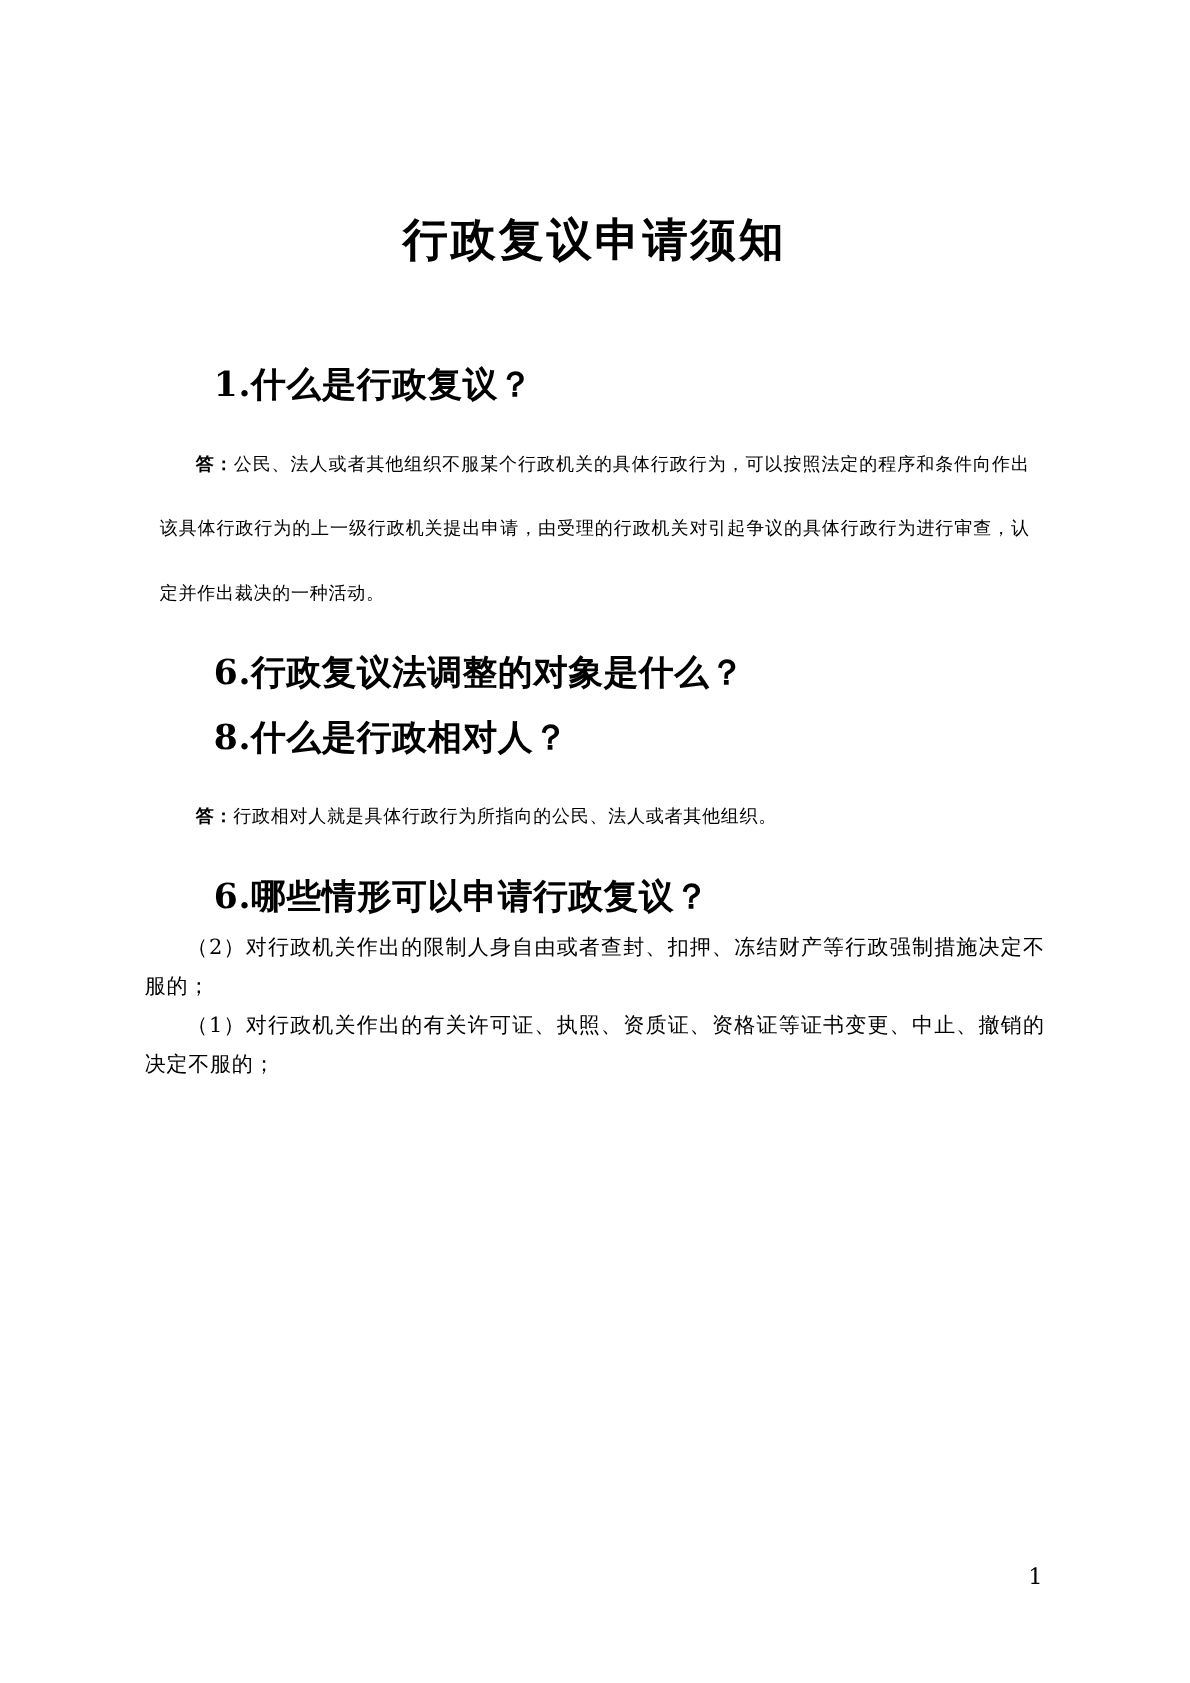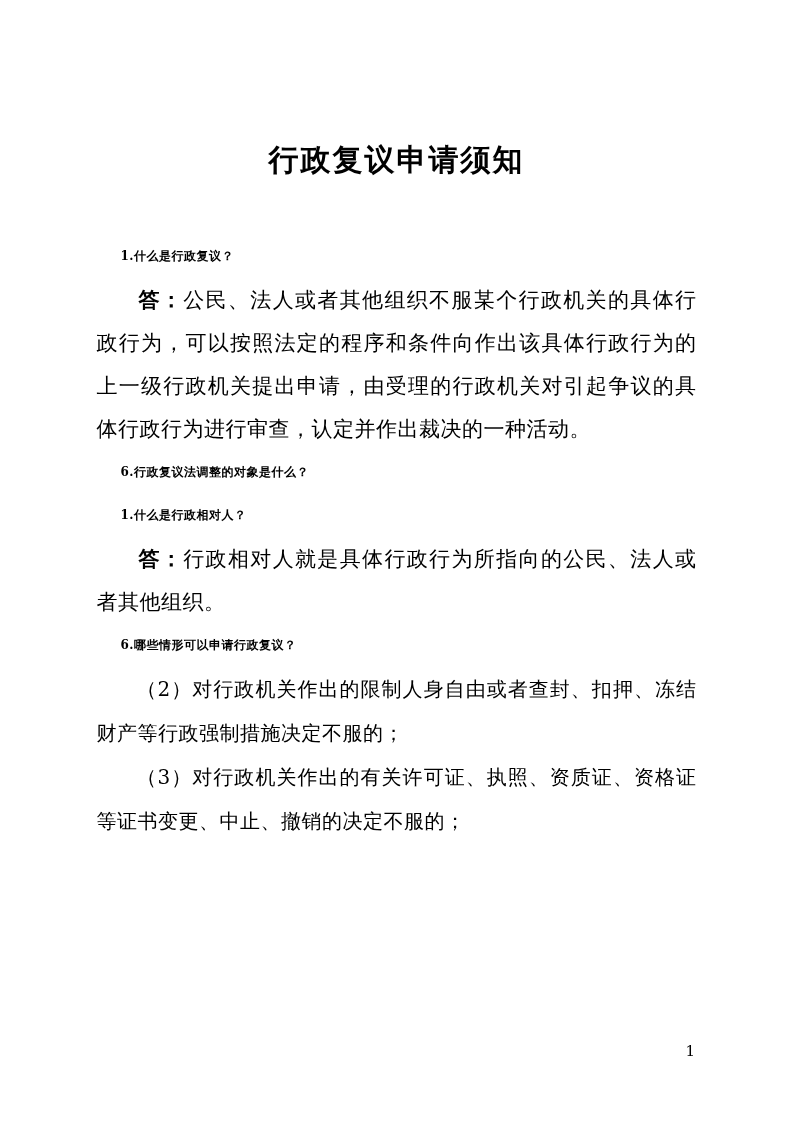--- a/index.html
+++ b/index.html
@@ -31,42 +31,42 @@
     margin: 0;
     padding-top: 140px;
     font-family: "DejaVu Serif", "Liberation Serif", serif;
   }
   .body-block {
     margin: 0 auto;
     width: 600px;
     padding-top: 54px;
   }
   .q-line {
-    font-size: 12px;
+    font-size: 23px;
     font-weight: bold;
     line-height: 43px;
     text-indent: 2em;
     letter-spacing: 0.5px;
     margin: 0;
   }
   .a-line {
-    font-size: 21px;
+    font-size: 12px;
     line-height: 43px;
     text-indent: 2em;
     letter-spacing: 0.5px;
-    margin: 0;
+    margin: 10px;
     text-align: justify;
     text-justify: inter-ideograph;
   }
   .a-line .lead {
     font-weight: bold;
   }
   .sub-line {
-    font-size: 20px;
-    line-height: 44px;
+    font-size: 14px;
+    line-height: 26px;
     text-indent: 2em;
     letter-spacing: 0.5px;
     margin: 0;
     text-align: justify;
     text-justify: inter-ideograph;
   }
   .page-number {
     position: absolute;
     right: 98px;
     bottom: 62px;
@@ -81,24 +81,24 @@
 
   <h1 class="doc-title">行政复议申请须知</h1>
 
   <div class="body-block">
 
     <p class="q-line">1.什么是行政复议？</p>
     <p class="a-line"><span class="lead">答：</span><span>公民、法人或者其他组织不服某个行政机关的具体行政行为，可以按照法定的程序和条件向作出该具体行政行为的上一级行政机关提出申请，由受理的行政机关对引起争议的具体行政行为进行审查，认定并作出裁决的一种活动。</span></p>
 
     <p class="q-line">6.行政复议法调整的对象是什么？</p>
 
-    <p class="q-line">1.什么是行政相对人？</p>
+    <p class="q-line">8.什么是行政相对人？</p>
     <p class="a-line"><span class="lead">答：</span><span>行政相对人就是具体行政行为所指向的公民、法人或者其他组织。</span></p>
 
     <p class="q-line">6.哪些情形可以申请行政复议？</p>
     <p class="sub-line">（2）对行政机关作出的限制人身自由或者查封、扣押、冻结财产等行政强制措施决定不服的；</p>
-    <p class="sub-line">（3）对行政机关作出的有关许可证、执照、资质证、资格证等证书变更、中止、撤销的决定不服的；</p>
+    <p class="sub-line">（1）对行政机关作出的有关许可证、执照、资质证、资格证等证书变更、中止、撤销的决定不服的；</p>
 
   </div>
 
   <div class="page-number">1</div>
 
 </div>
 
 </body></html>

